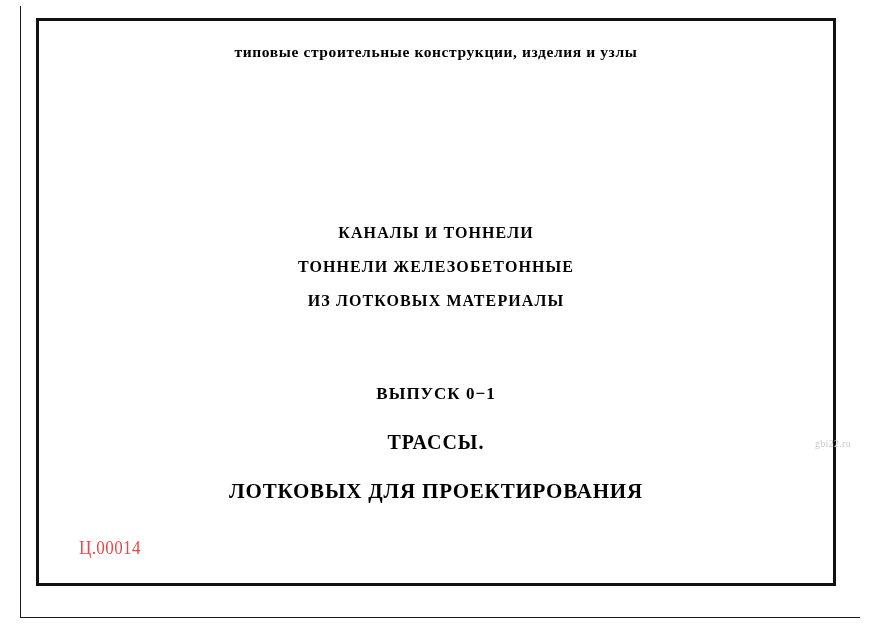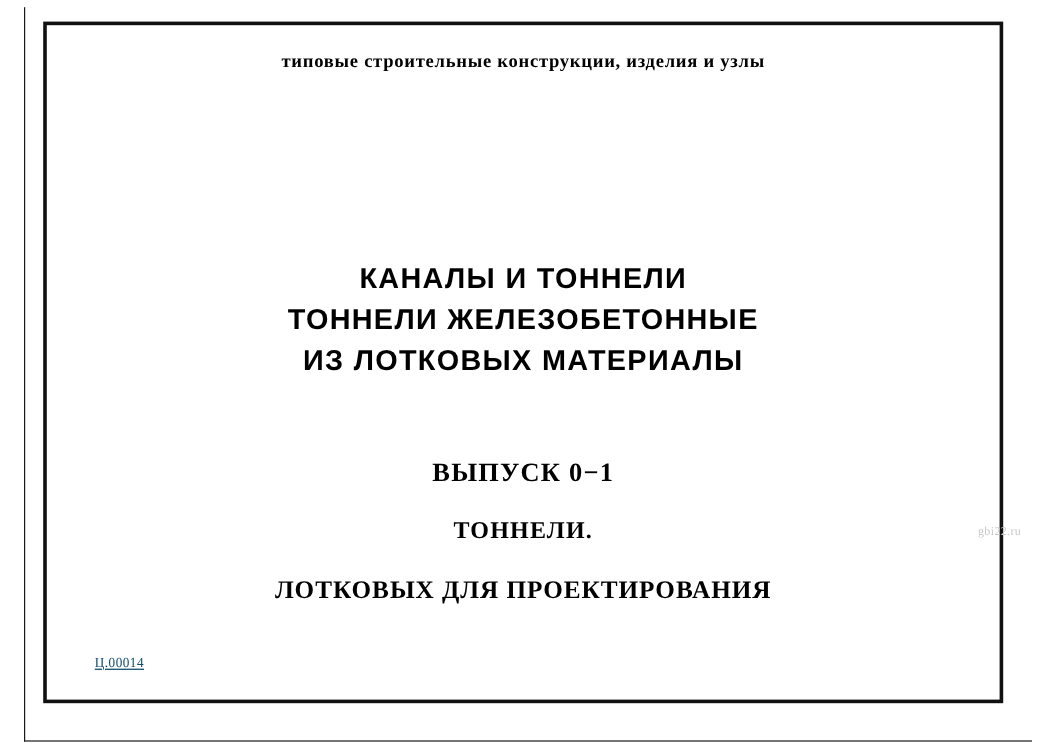--- a/index.html
+++ b/index.html
@@ -91,39 +91,39 @@
   }
 
   .title-block {
     position: absolute;
     top: 195px;
     left: 0;
     width: 100%;
     text-align: center;
   }
   .title-line {
-    font-family: Liberation Sans, sans-serif;
+    font-family: Liberation Serif, serif;
     font-weight: bold;
-    font-size: 24px;
+    font-size: 16px;
     letter-spacing: 1.1px;
     line-height: 34px;
     white-space: nowrap;
   }
 
   .issue-block {
     position: absolute;
     top: 362px;
     left: 0;
     width: 100%;
     text-align: center;
   }
   .issue-line {
     font-family: "Liberation Serif", serif;
     font-weight: bold;
-    font-size: 22px;
+    font-size: 17px;
     letter-spacing: 1px;
     line-height: 22px;
   }
   .sub-line-1 {
     font-family: "Liberation Serif", serif;
     font-weight: bold;
     font-size: 20px;
     letter-spacing: 1px;
     margin-top: 24px;
     line-height: 26px;
@@ -135,25 +135,24 @@
     letter-spacing: 0.8px;
     margin-top: 22px;
     line-height: 28px;
   }
 
   .code-stamp {
     position: absolute;
     left: 40px;
     bottom: 24px;
     font-family: "Liberation Serif", serif;
-    font-size: 11px;
+    font-size: 17px;
     letter-spacing: 0.4px;
-    color: #0c4a6e;
+    color: #ef4444;
     transform: scaleY(1.05);
-    text-decoration: underline;
   }
 
   .watermark {
     position: absolute;
     right: 26px;
     top: 438px;
     font-family: Liberation Serif, serif;
     font-size: 10px;
     color: #c9c9c9;
     letter-spacing: 0.3px;
@@ -174,21 +173,21 @@
 
 
       <div class="title-block">
         <div class="title-line">КАНАЛЫ И ТОННЕЛИ</div>
         <div class="title-line">ТОННЕЛИ ЖЕЛЕЗОБЕТОННЫЕ</div>
         <div class="title-line">ИЗ ЛОТКОВЫХ МАТЕРИАЛЫ</div>
       </div>
 
       <div class="issue-block">
         <div class="issue-line">ВЫПУСК 0−1</div>
-        <div class="sub-line-1">ТОННЕЛИ.</div>
+        <div class="sub-line-1">ТРАССЫ.</div>
         <div class="sub-line-2">ЛОТКОВЫХ ДЛЯ ПРОЕКТИРОВАНИЯ</div>
       </div>
 
       <div class="code-stamp">Ц.00014</div>
 
     </div>
   </div>
 
   <div class="watermark">gbi22.ru</div>
 

